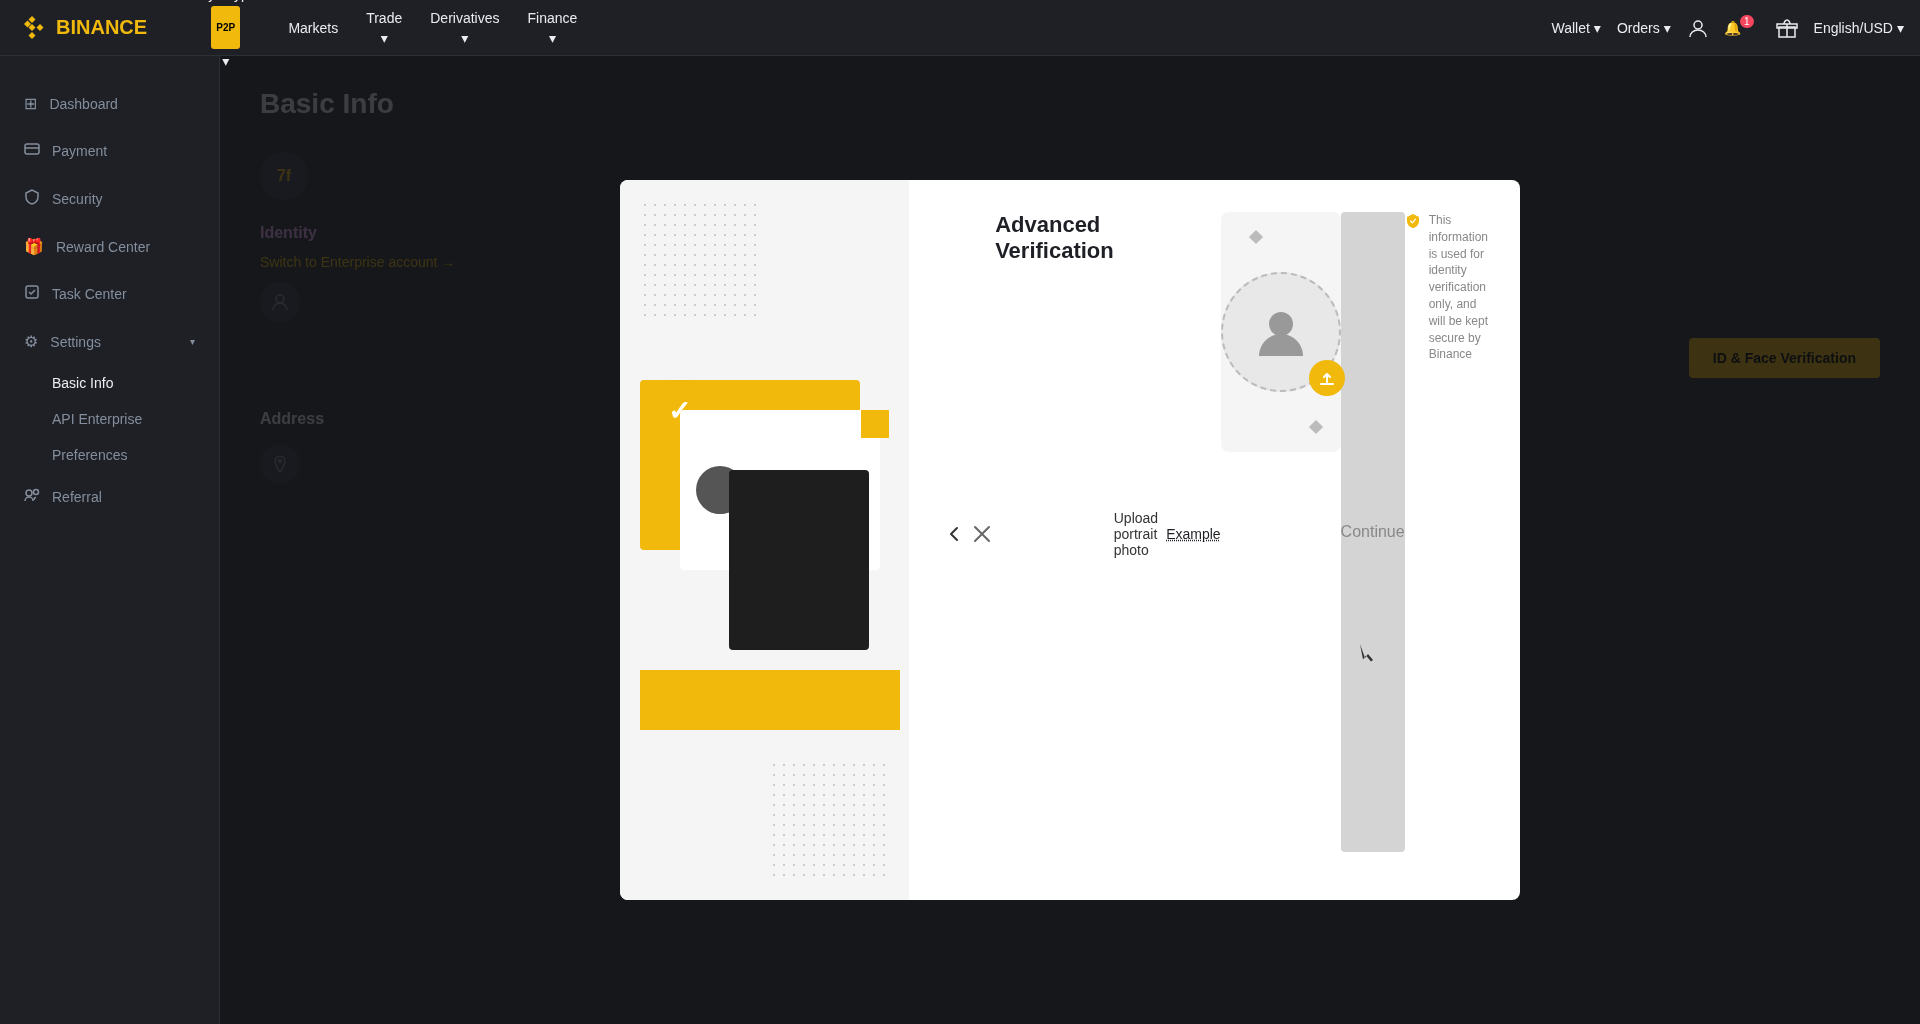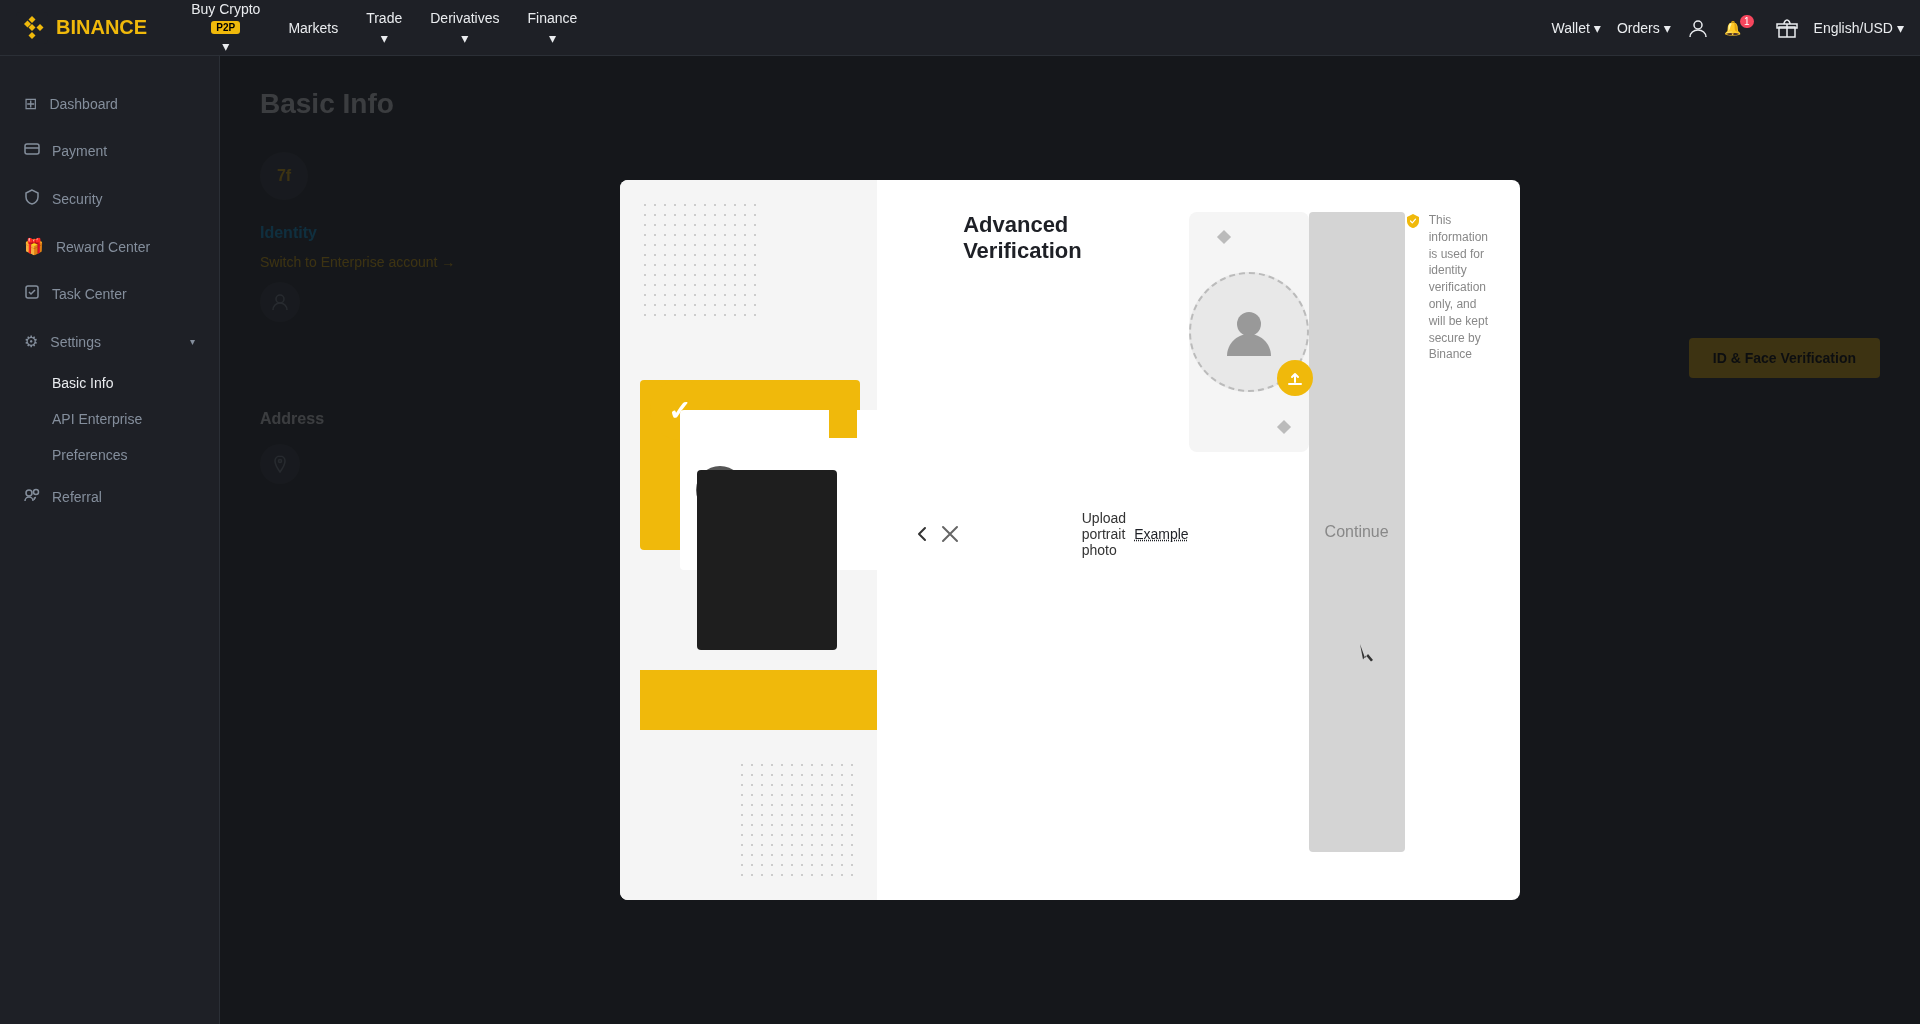--- a/index.html
+++ b/index.html
@@ -21,21 +21,21 @@
       display: flex; align-items: center; gap: 4px; flex: 1;
     }
     .nav-link {
       color: #eaecef; font-size: 14px; padding: 8px 12px;
       cursor: pointer; display: flex; align-items: center; gap: 4px;
       white-space: nowrap;
       flex-direction: column;
     }
     .nav-badge {
       background: #f0b90b; color: #000; font-size: 10px;
-      padding: 1px 5px; border-radius: 3px; font-weight: bold;
+      padding: 16px 5px; border-radius: 3px; font-weight: bold;
     }
     .navbar-right {
       display: flex; align-items: center; gap: 16px;
     }
     .navbar-right-item {
       color: #eaecef; font-size: 14px; cursor: pointer;
       display: flex; align-items: center; gap: 4px;
     }
     .notification-badge {
       background: #f6465d; color: #fff; font-size: 10px;
@@ -200,21 +200,21 @@
     .diamond-1 {
       position: absolute; top: 20px; left: 30px;
       width: 10px; height: 10px; background: #bbb; transform: rotate(45deg);
     }
     .diamond-2 {
       position: absolute; bottom: 20px; right: 20px;
       width: 10px; height: 10px; background: #bbb; transform: rotate(45deg);
     }
     .spacer { flex: 1; }
     .continue-btn {
-      width: 100%; padding: 16px; background: #d4d4d4; border: none;
+      width: 100%; background: #d4d4d4; border: none;
       border-radius: 4px; font-size: 16px; color: #888; cursor: pointer;
       margin-bottom: 16px;
     }
     .security-note {
       display: flex; align-items: flex-start; gap: 8px;
       font-size: 12px; color: #888; line-height: 1.4;
     }
     .shield-icon-small {
       width: 16px; height: 16px; flex-shrink: 0; margin-top: 1px;
       color: #f0b90b;
@@ -368,21 +368,21 @@
   </div>
 
   <div class="content-area">
     <div class="bg-content">
       <div class="page-title">Basic Info</div>
       <div style="display:flex; align-items:center; gap:16px; margin-bottom:24px;">
         <div style="width:48px;height:48px;border-radius:50%;background:#3a3f4a;display:flex;align-items:center;justify-content:center;color:#f0b90b;font-size:16px;font-weight:bold;">
           <span>7f</span>
         </div>
       </div>
-      <div style="color:#0ea5e9;font-size:16px;font-weight:600;margin-bottom:12px;">Identity</div>
+      <div style="color:#f0abfc;font-size:16px;font-weight:600;margin-bottom:12px;">Identity</div>
       <div style="display:flex;margin-bottom:12px;">
         <span style="color:#f0b90b;font-size:14px;cursor:pointer;">Switch to Enterprise account →</span>
       </div>
       <div style="display:flex;align-items:center;gap:12px;margin-bottom:16px;">
         <div style="width:40px;height:40px;border-radius:50%;background:#3a3f4a;display:flex;align-items:center;justify-content:center;color:#848e9c;">
           <svg width="20" height="20" viewBox="0 0 20 20" fill="none">
             <circle cx="10" cy="7" r="4" stroke="#848e9c" stroke-width="1.5"></circle>
             <path d="M3 18c0-3.9 3.1-7 7-7s7 3.1 7 7" stroke="#848e9c" stroke-width="1.5" fill="none"></path>
           </svg>
         </div>

